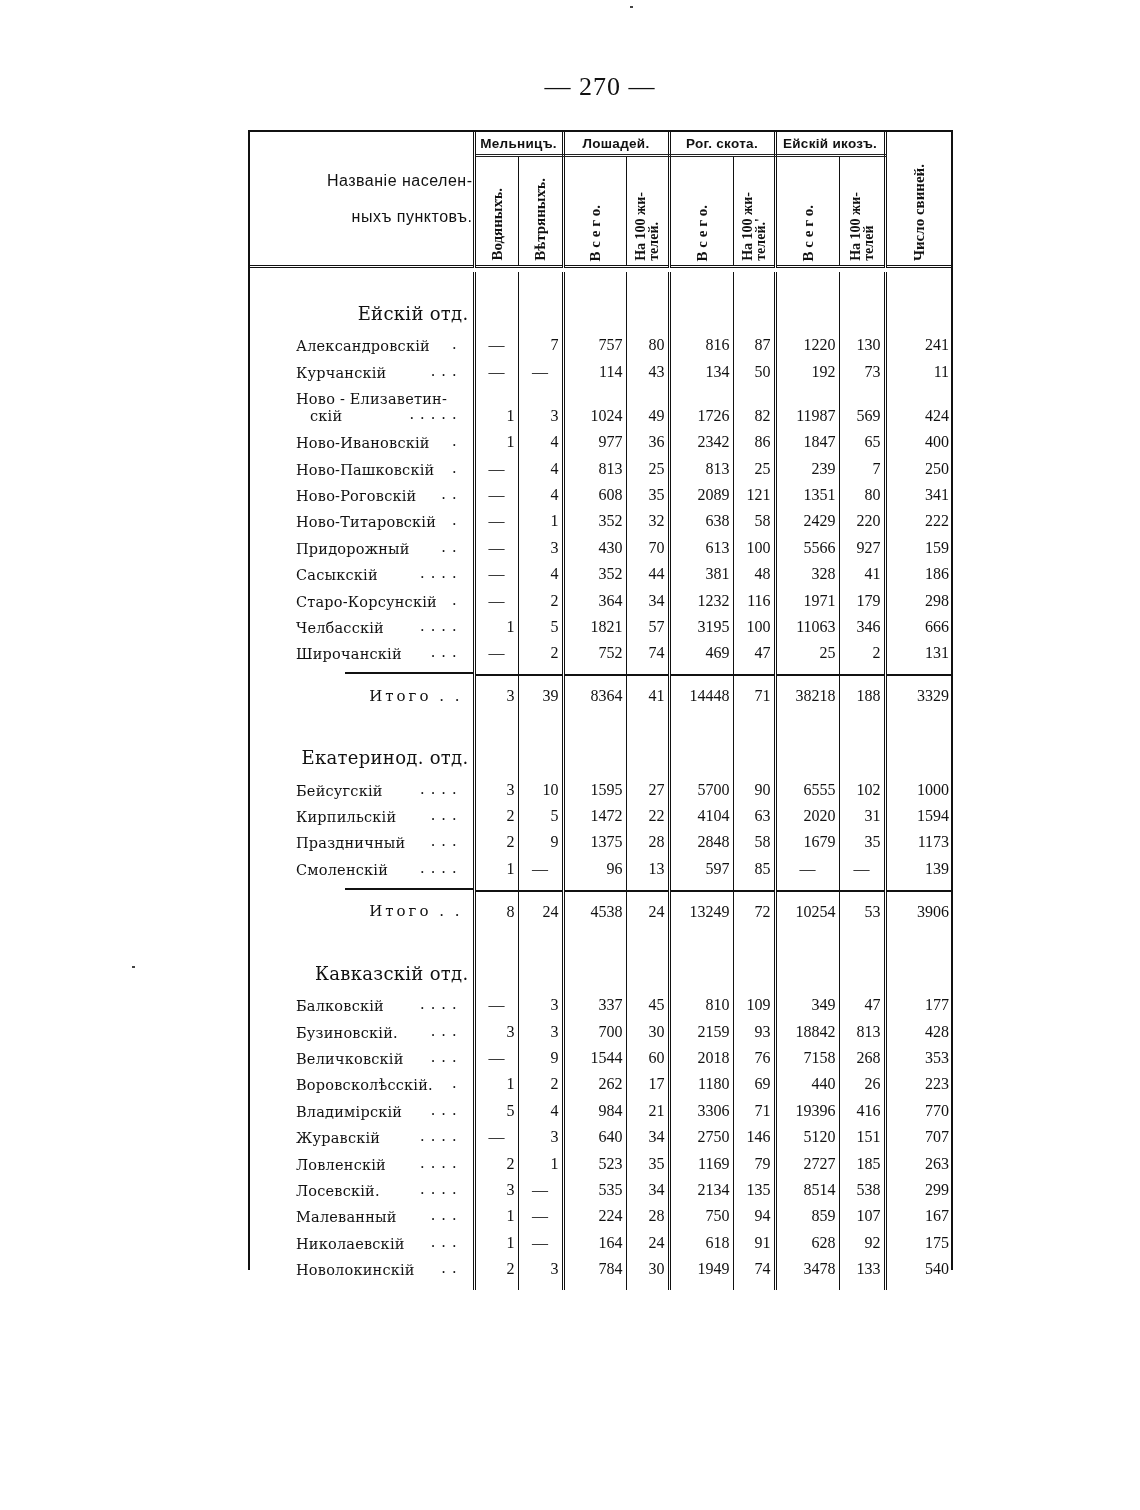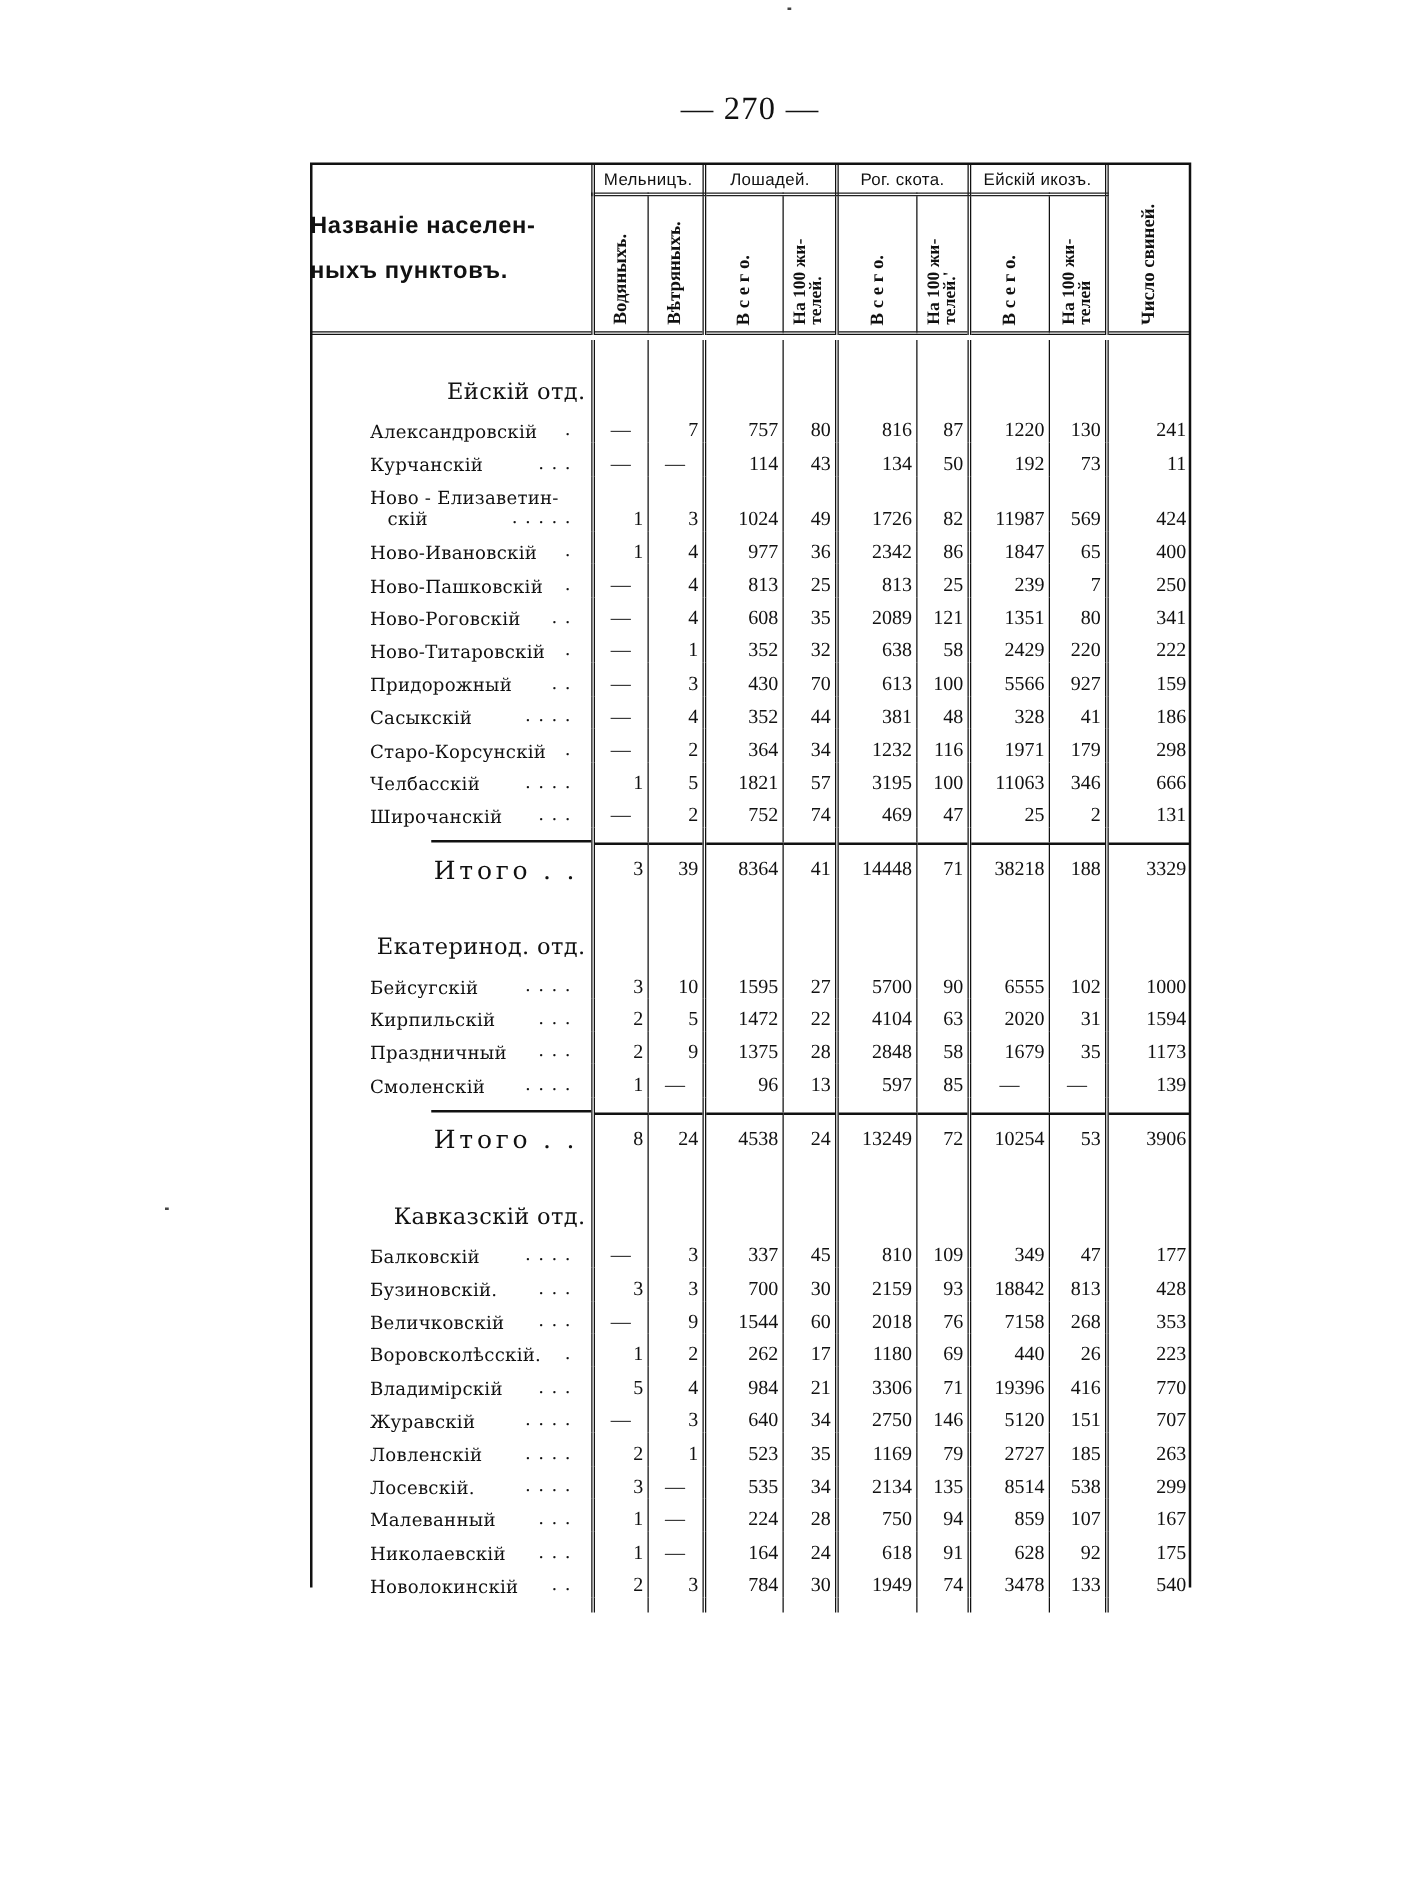--- a/index.html
+++ b/index.html
@@ -24,26 +24,26 @@
     .top-border {
       position: absolute; left: 248px; top: 130px; width: 705px; height: 2px; background: #111;
     }
     table.stat {
       border-collapse: collapse; table-layout: fixed; width: 704px;
       font-family: "Liberation Serif", serif; font-size: 16px;
     }
     table.stat td, table.stat th { padding: 0; }
     
     .hdr-name {
-      font-family: "Liberation Sans", sans-serif; font-weight: bold; font-size: 19px;
-      text-align: left; vertical-align: middle; line-height: 36px; letter-spacing: 0.5px;
+      font-family: "Liberation Sans", sans-serif; font-weight: normal; font-size: 16px;
+      text-align: right; vertical-align: middle; line-height: 36px; letter-spacing: 0.5px;
       border-right: 3px double #111;
     }
     .hdr-group {
-      font-family: "Liberation Sans", sans-serif; font-weight: normal; font-size: 13.5px;
+      font-family: "Liberation Sans", sans-serif; font-weight: bold; font-size: 13.5px;
       text-align: center; height: 22px; border-bottom: 3px double #222; letter-spacing: 0.3px;
     }
     .hdr-vert {
       height: 108px; vertical-align: bottom; text-align: center; position: relative;
     }
     .vtext {
       display: inline-block; writing-mode: vertical-rl; transform: rotate(180deg);
       font-family: "Liberation Serif", serif; font-size: 15px; line-height: 14px;
       padding-bottom: 8px; white-space: nowrap; text-align: left;
     }
@@ -62,21 +62,21 @@
     .num { text-align: right; padding-right: 3px !important; font-size: 16px; }
     .dash { text-align: center !important; padding-right: 0 !important; }
     .section td { height: 52px; vertical-align: bottom; padding-bottom: 4px !important; }
     .section-title {
       font-family: "DejaVu Serif", serif; font-size: 18px; text-align: right; padding-right: 4px !important;
       letter-spacing: 0.3px; white-space: nowrap;
     }
     .total td { height: 40px; vertical-align: middle; }
     .total .name-total {
       text-align: right; padding-right: 10px !important; font-family: "DejaVu Serif", serif;
-      font-size: 20px; letter-spacing: 3px;
+      font-size: 15px; letter-spacing: 3px;
     }
     .rule-row td { height: 12px; }
     .rule-row td.ruled { border-bottom: 2px solid #111; }
     .twoline td { height: 44px; }
     .twoline .name { line-height: 17px; }
     .spacer td { height: 12px; }
     .stray-dot { position: absolute; width: 3px; height: 2px; background: #444; }
   </style>
 </head>
 <body>

